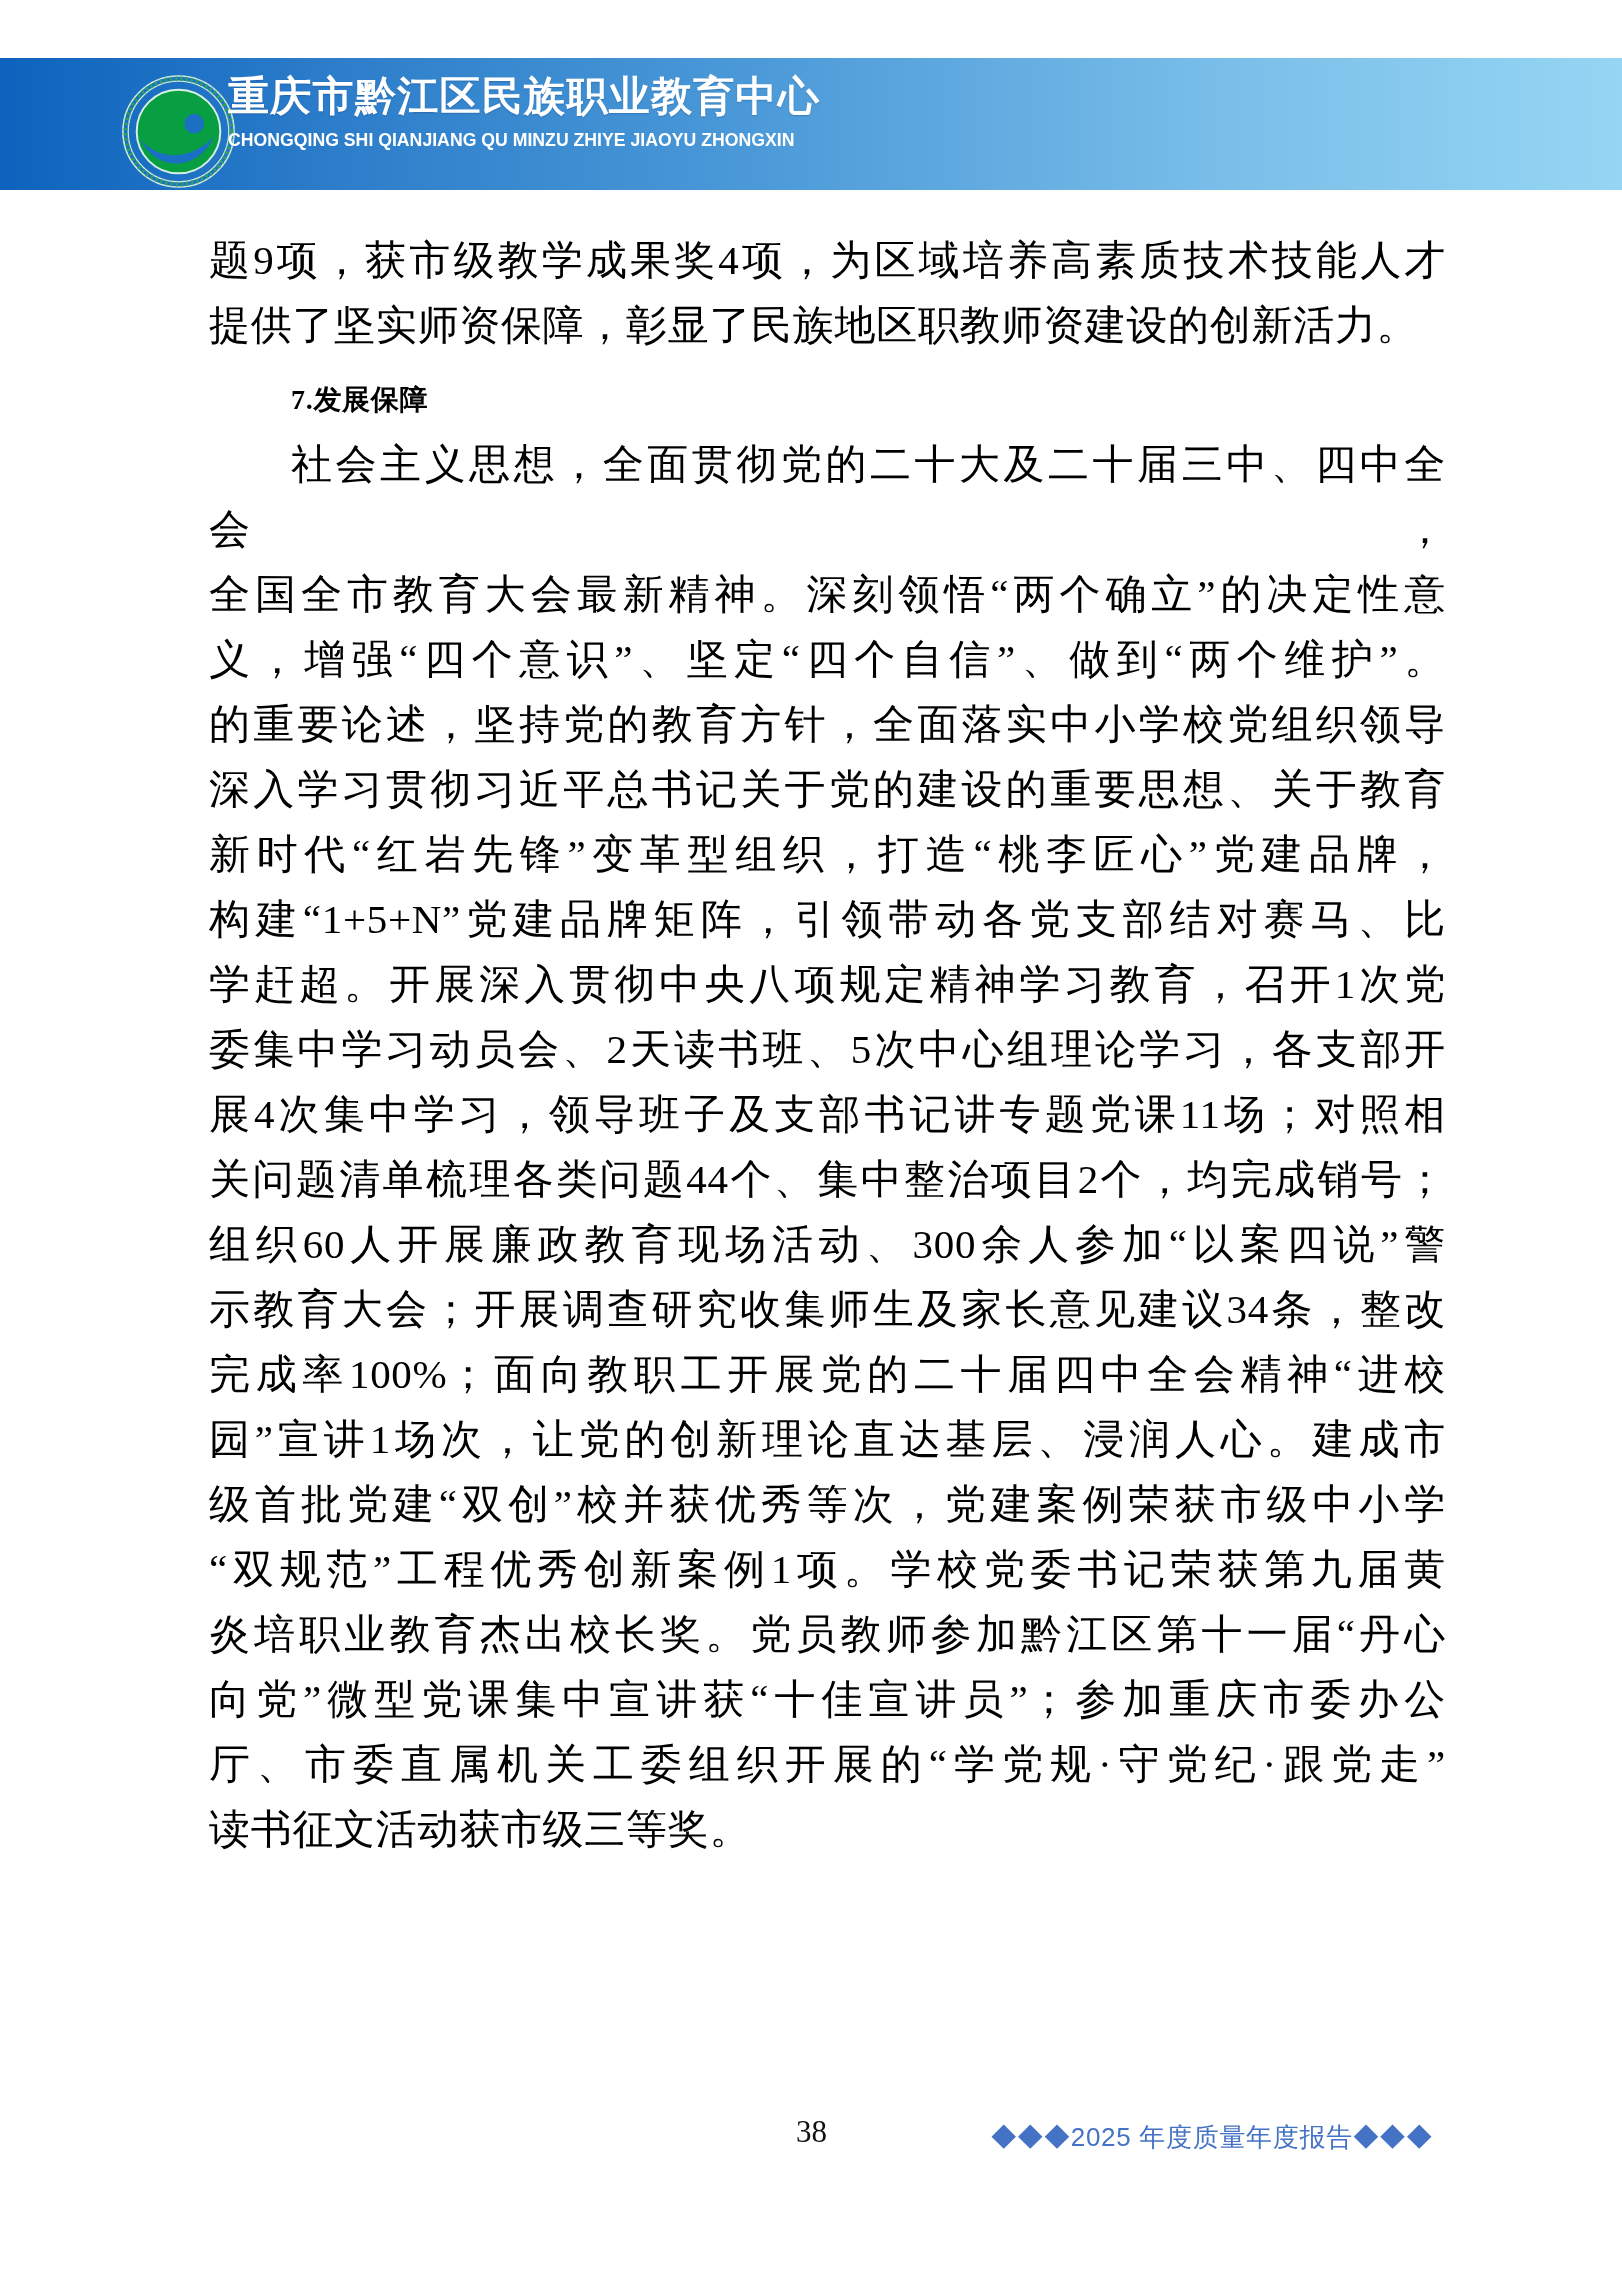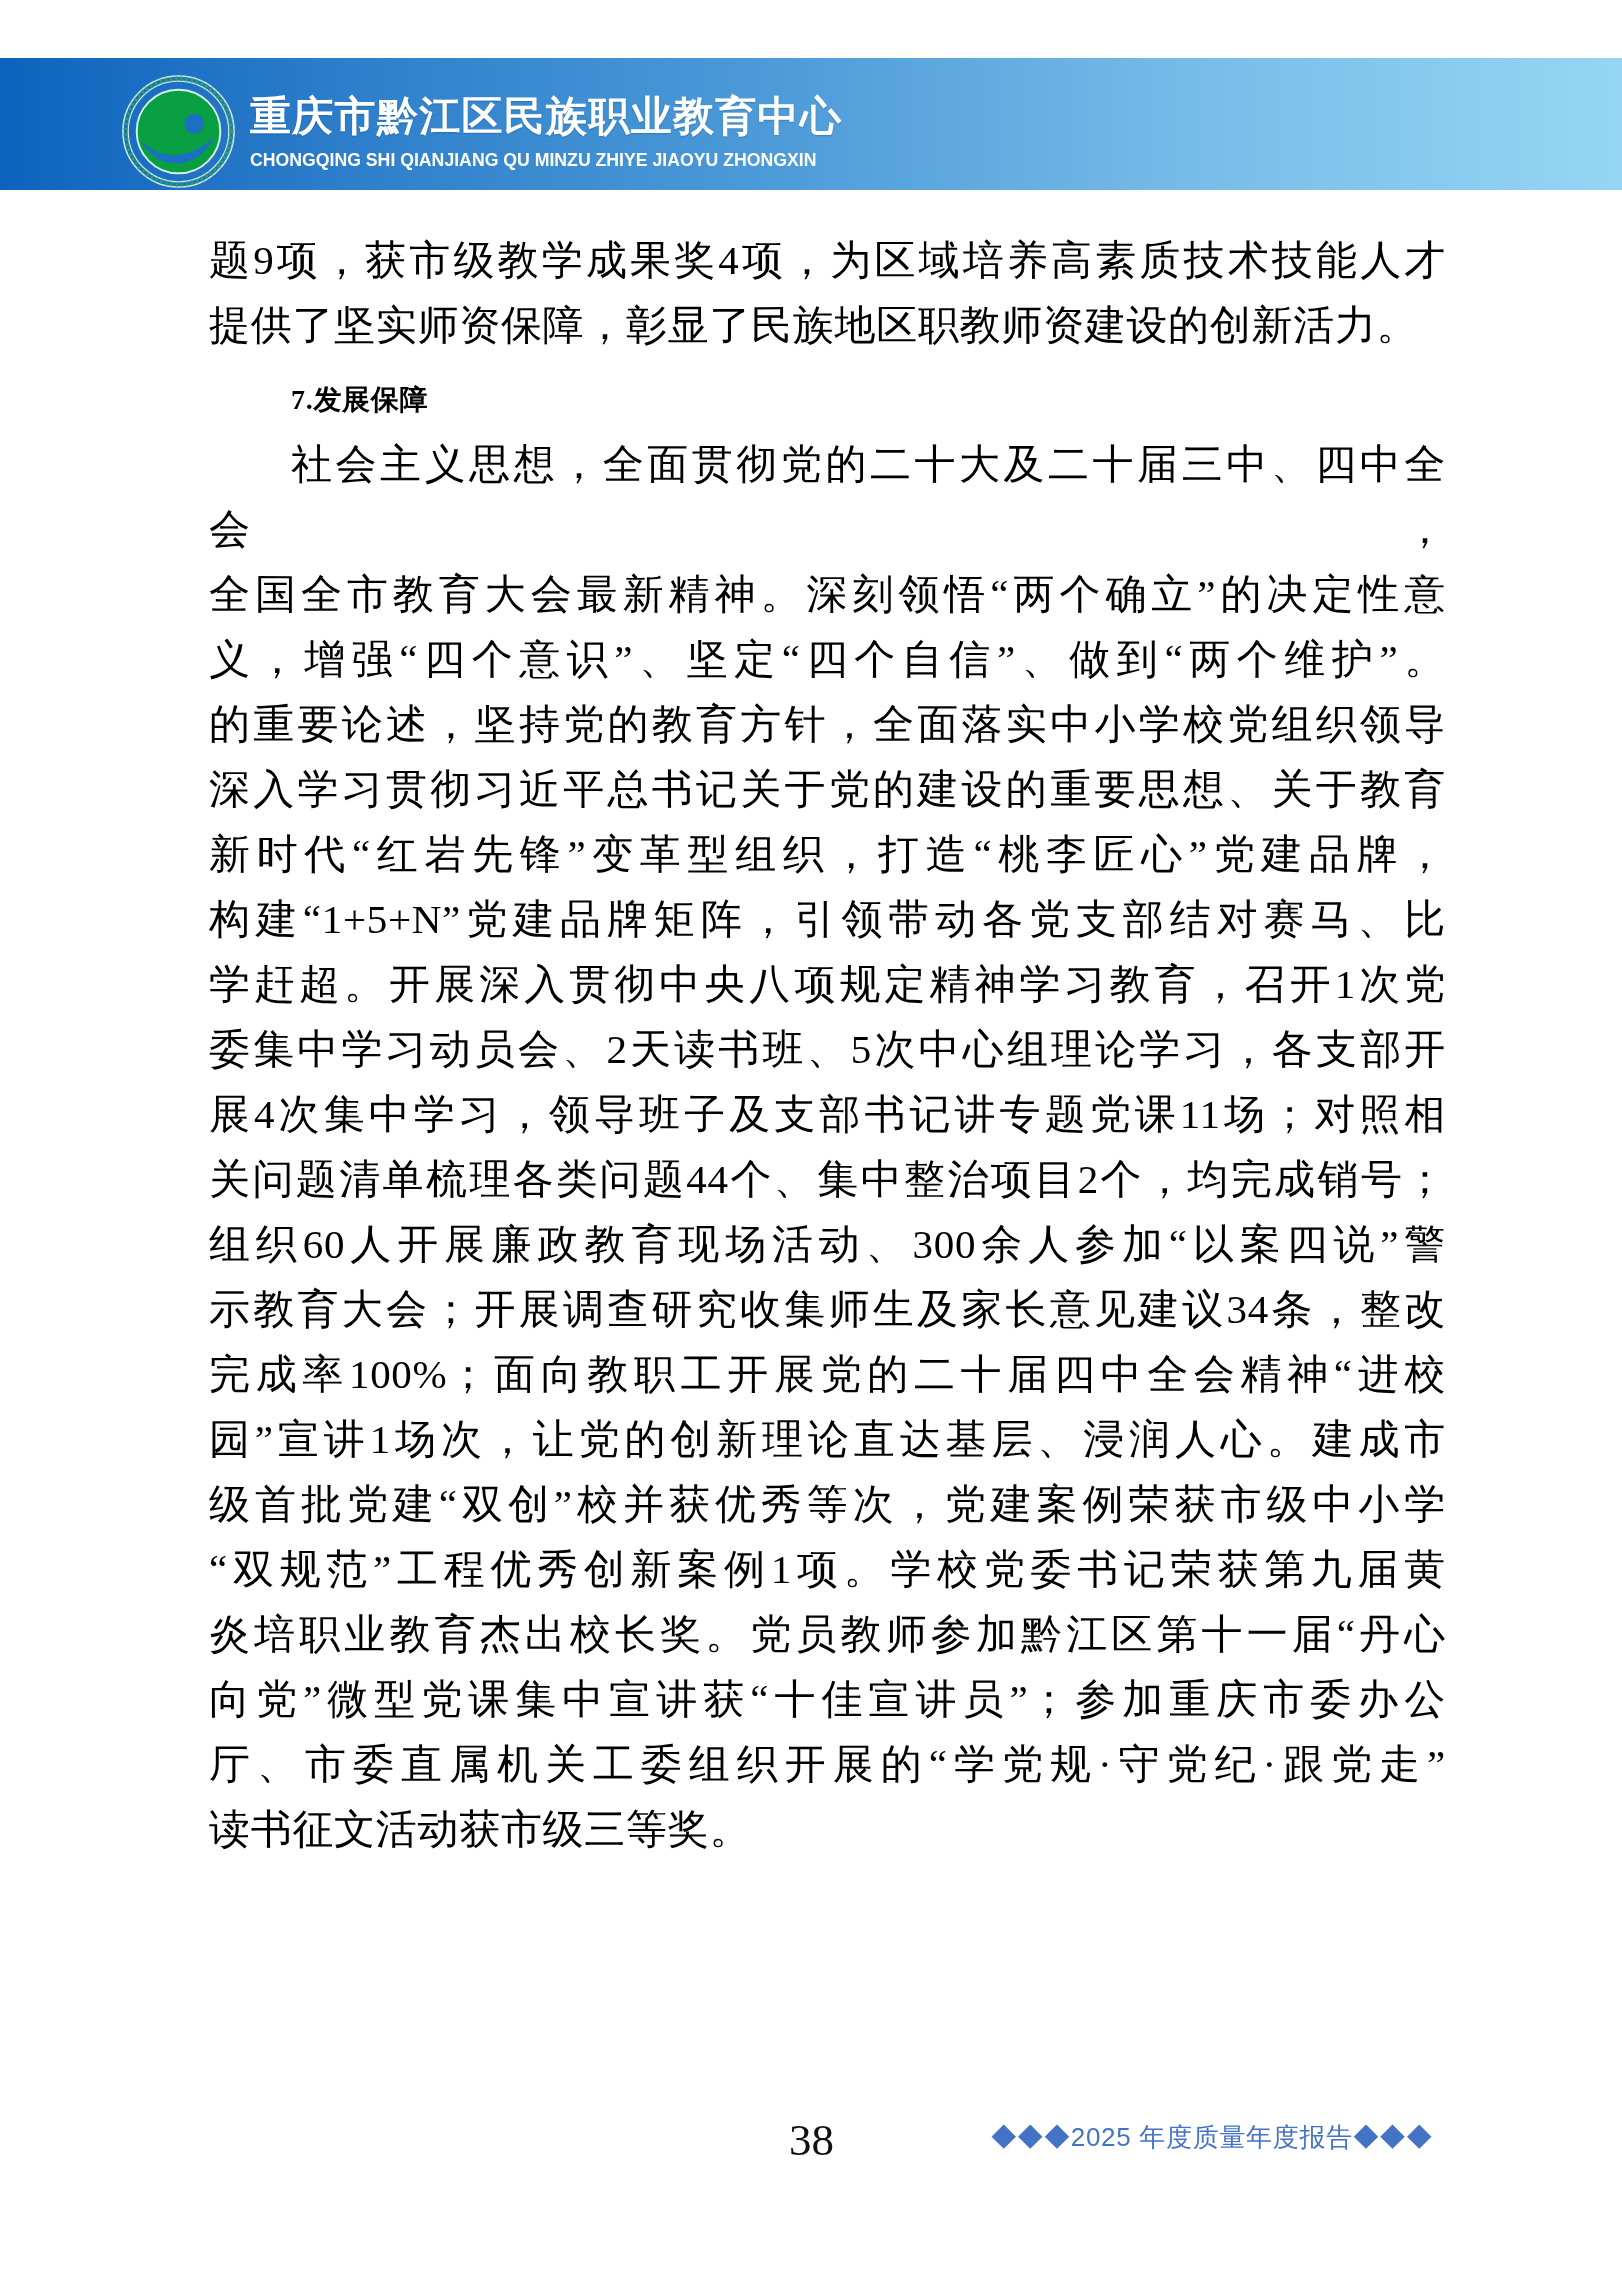--- a/index.html
+++ b/index.html
@@ -20,24 +20,23 @@
     width: 100%; height: 132px;
     background: linear-gradient(to right, #0D63BD 0%, #2E7FCB 22%, #4D9BD9 48%, #79BEE9 75%, #96D6F4 100%);
   }
   .logo-wrap {
     position: absolute;
     left: 121px; top: 15.7px;
     width: 115px; height: 115px;
   }
   .titles {
     position: absolute;
-    left: 228px; top: 37px;
+    left: 228px; top: 17px;
     color: #ffffff;
     font-family: "Liberation Sans", sans-serif;
-    margin-left: 22px;
   }
   .school-name {
     font-size: 41px;
     font-weight: 700;
     letter-spacing: 1.3px;
     line-height: 43px;
     white-space: nowrap;
     text-shadow: 0 1.3px 1.3px rgba(10,40,90,0.25);
   }
   .school-pinyin {
@@ -79,21 +78,21 @@
     margin-top: 9.2px;
     letter-spacing: 0.7px;
   }
 
   
   .footer-pagenum {
     position: absolute;
     left: 0; top: 2114px;
     width: 100%;
     text-align: center;
-    font-size: 45px;
+    font-size: 31px;
     color: #111111;
     font-family: "Liberation Serif", serif;
   }
   .footer-report {
     position: absolute;
     right: 190px; top: 2120px;
     font-size: 26px;
     color: #4472C4;
     font-family: "Liberation Sans", sans-serif;
     white-space: nowrap;

